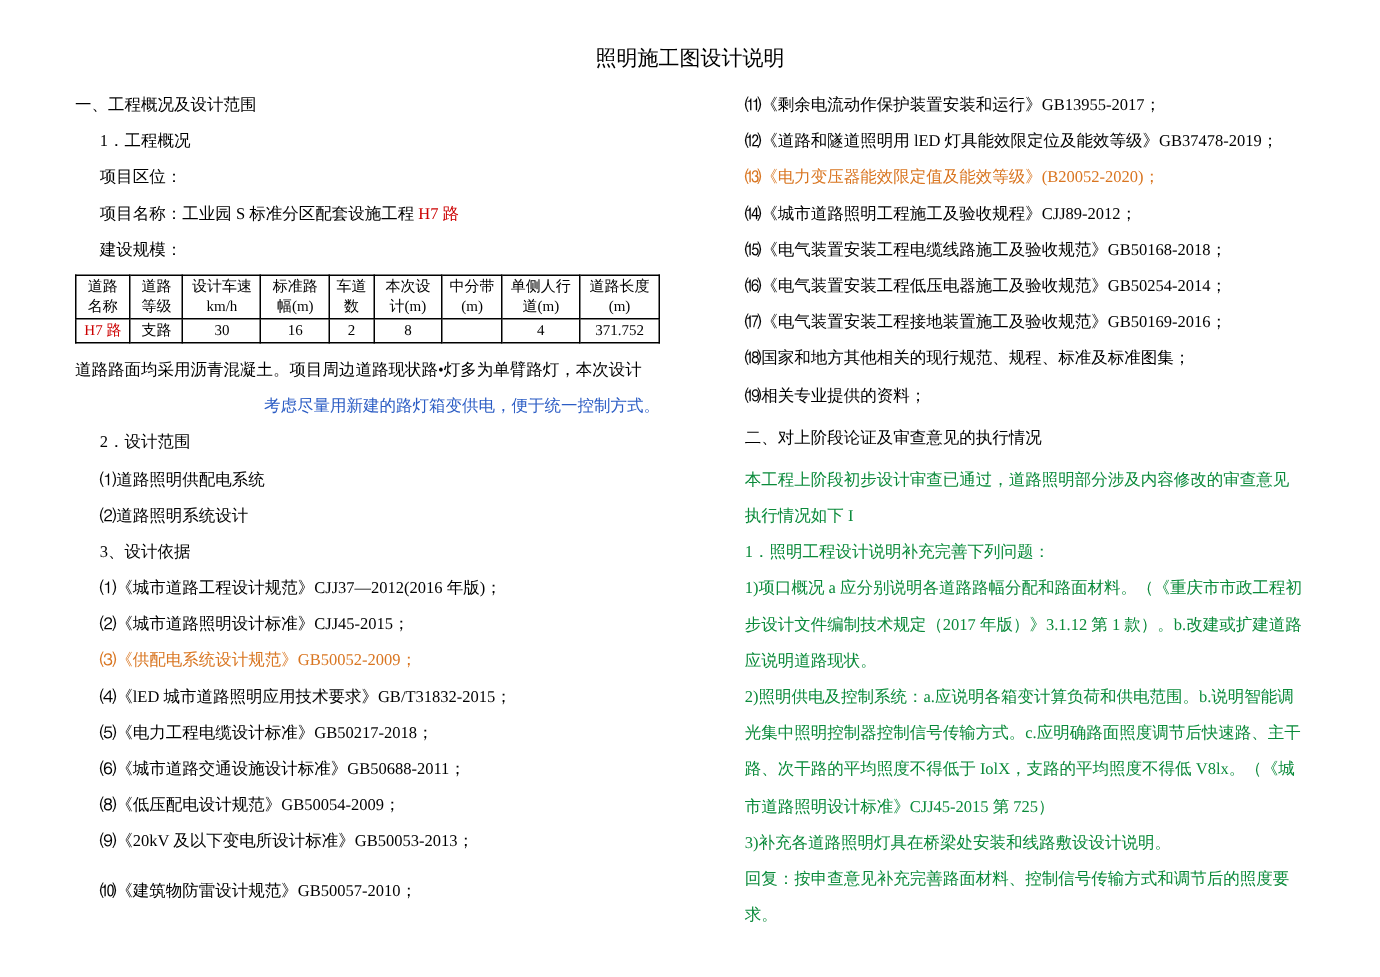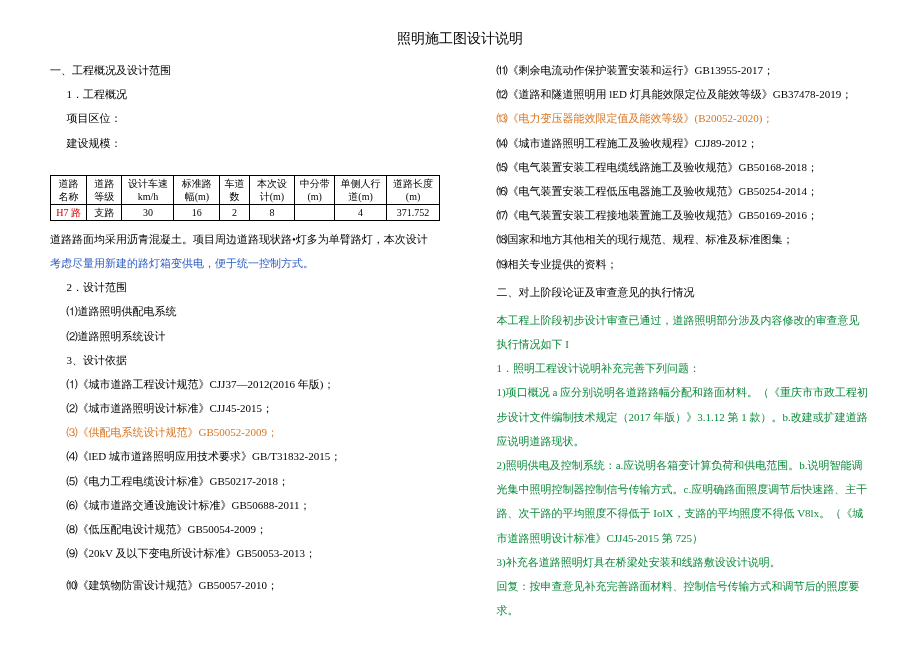--- a/index.html
+++ b/index.html
@@ -27,24 +27,24 @@
       min-width: 0;
     }
     .line {
       line-height: 2.2;
       color: #000;
     }
     .indent1 { padding-left: 1.5em; }
     .hl-red { color: #c00; }
     .hl-orange { color: #d97520; }
     .hl-green { color: #0a8a3a; }
-    .hl-blue { color: #2b5cc4; }
+    .hl-blue { color: #2b5cc4; text-align: right; }
     table {
       border-collapse: collapse;
-      margin: 20px 0 6px 0;
+      margin: 4px 0 6px 0;
       font-size: 10px;
       width: 100%;
       padding-left: 48px;
     }
     th, td {
       border: 1px solid #000;
       padding: 1px 3px;
       text-align: center;
       line-height: 1.3;
     }
@@ -55,20 +55,23 @@
 <body>
 
 <h1 class="page-title">照明施工图设计说明</h1>
 
 <div class="columns">
 
   <div class="col">
     <div class="line">一、工程概况及设计范围</div>
     <div class="line indent1">1．工程概况</div>
     <div class="line indent1">项目区位：</div>
+    <div class="line indent1">
+      <span>项目名称：工业园 S 标准分区配套设施工程</span><span class="hl-red"> H7 路</span>
+    </div>
     <div class="line indent1">建设规模：</div>
 
     <div class="tbl-wrap">
       <table>
         <tbody>
             <tr>
           <th>道路名称</th>
           <th>道路等级</th>
           <th>设计车速km/h</th>
           <th>标准路幅(m)</th>

